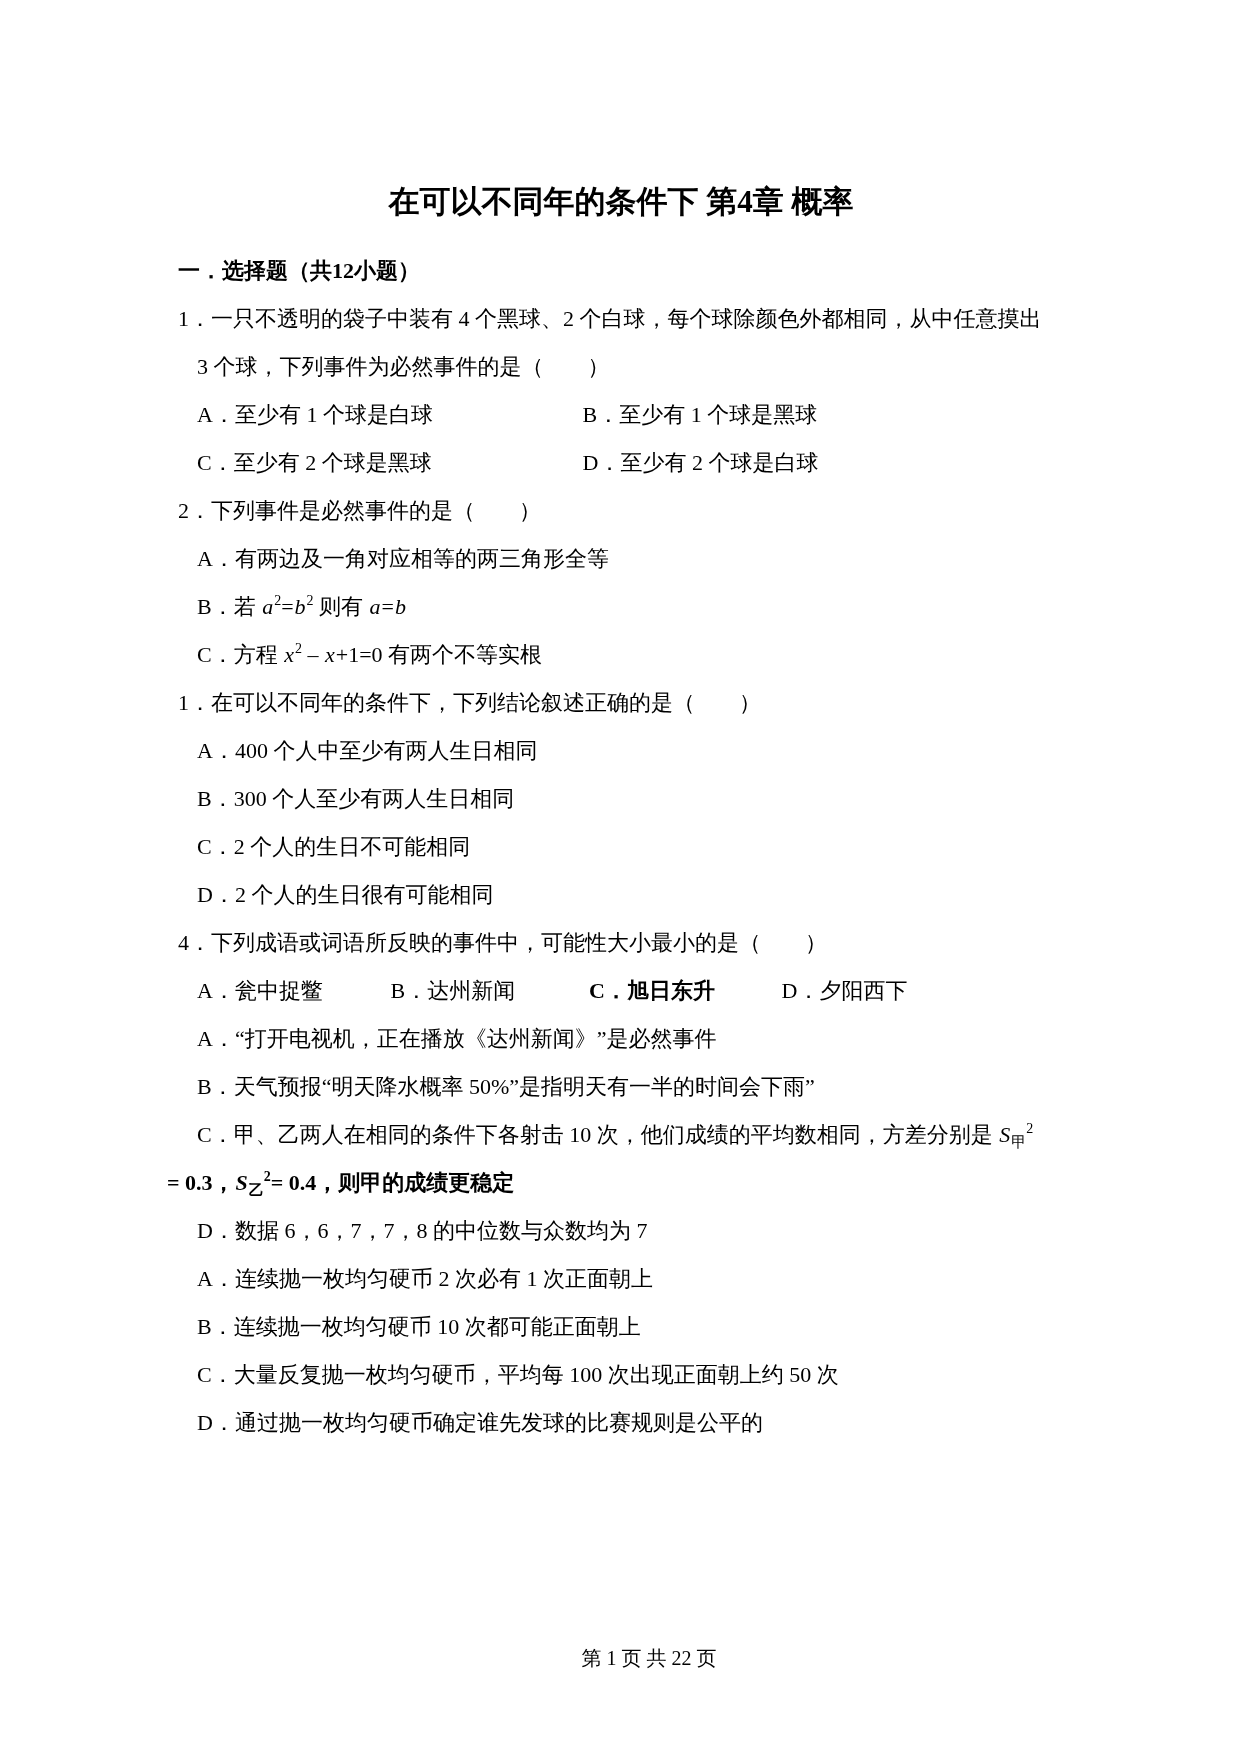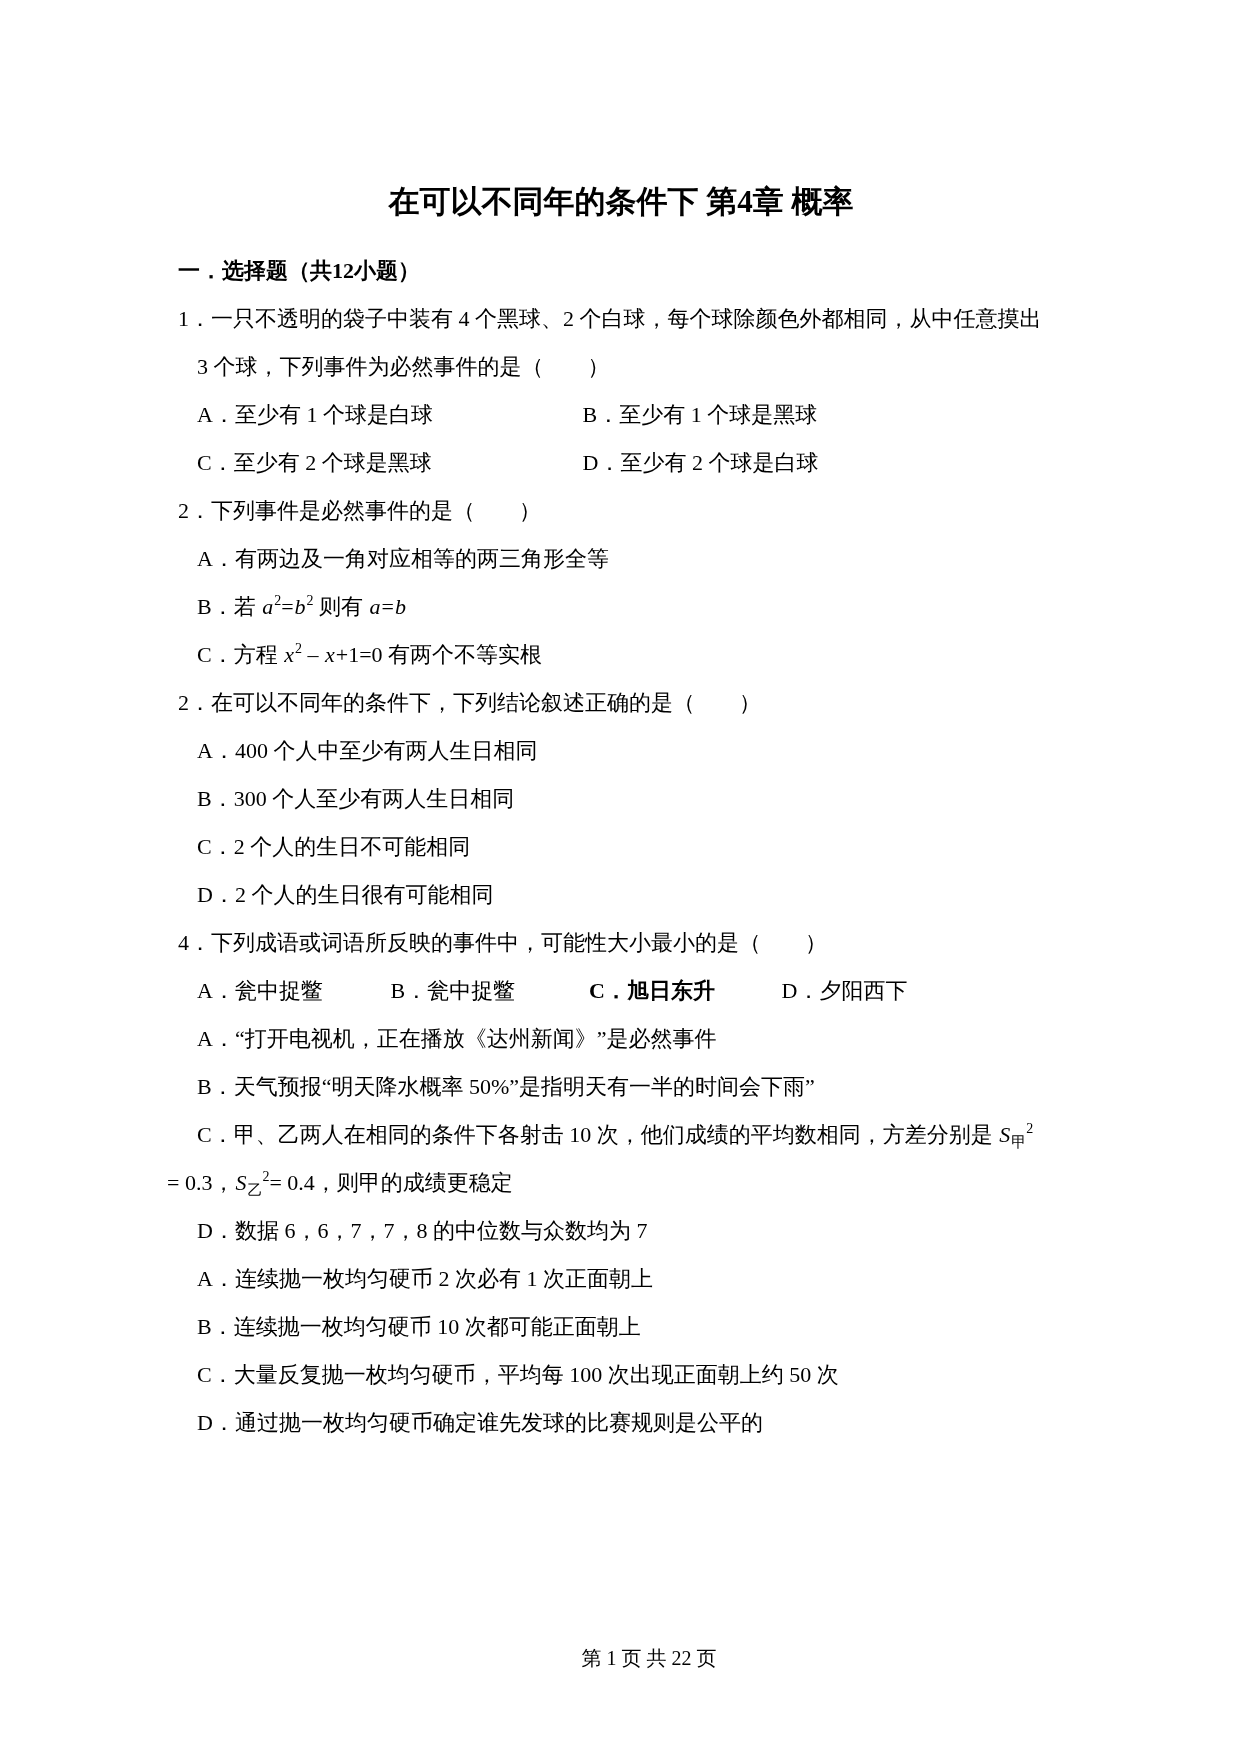--- a/index.html
+++ b/index.html
@@ -12,21 +12,21 @@
   .page { position:relative; width:1240px; height:1754px; overflow:hidden; background:#ffffff; }
   .content { position:absolute; left:178px; top:0; width:900px; padding-top:180px; }
   .doc-title {
     width:886px; text-align:center;
     font-size:31px; font-weight:bold; line-height:44px; margin:0;
     white-space:nowrap;
   }
   .section-heading { font-weight:bold; margin-top:23px; }
   .line { height:48px; line-height:48px; white-space:nowrap; }
   .indent { padding-left:19px; }
-  .hang { margin-left:-11px; }
+  .hang { margin-left:-11px;font-weight:bold; }
   .row2 .c1 { display:inline-block; width:380px; }
   .row4 .ca { display:inline-block; width:188px; }
   .row4 .cb { display:inline-block; width:193px; }
   .row4 .cc { display:inline-block; width:187px;font-weight:bold; }
   sup { font-size:14px; line-height:0; vertical-align:9px; }
   sub { font-size:15px; line-height:0; vertical-align:-5px; }
   .mvar { font-style:italic; font-family:"Liberation Serif","DejaVu Serif",serif; padding:0 1px; }
   .q6stem { height:78px; display:flex; align-items:center; white-space:nowrap; }
   .q6stem .inner { display:inline-block; line-height:normal; }
   .frac {
@@ -65,32 +65,32 @@
     </div>
 
     <div>
       <div class="line">2．下列事件是必然事件的是（　　）</div>
       <div class="line indent">A．有两边及一角对应相等的两三角形全等</div>
       <div class="line indent">B．若 <span class="mvar">a</span><sup>2</sup>=<span class="mvar">b</span><sup>2</sup> 则有 <span class="mvar">a</span>=<span class="mvar">b</span></div>
       <div class="line indent">C．方程 <span class="mvar">x</span><sup>2</sup> – <span class="mvar">x</span>+1=0 有两个不等实根</div>
     </div>
 
     <div>
-      <div class="line">2．在可以不同年的条件下，下列结论叙述正确的是（　　）</div>
+      <div class="line">1．在可以不同年的条件下，下列结论叙述正确的是（　　）</div>
       <div class="line indent">A．400 个人中至少有两人生日相同</div>
       <div class="line indent">B．300 个人至少有两人生日相同</div>
       <div class="line indent">C．2 个人的生日不可能相同</div>
       <div class="line indent">D．2 个人的生日很有可能相同</div>
     </div>
 
     <div>
       <div class="line">4．下列成语或词语所反映的事件中，可能性大小最小的是（　　）</div>
       <div class="line indent row4">
         <span class="ca">A．瓮中捉鳖</span>
-        <span class="cb">B．瓮中捉鳖</span>
+        <span class="cb">B．达州新闻</span>
         <span class="cc">C．旭日东升</span>
         <span>D．夕阳西下</span>
       </div>
     </div>
 
     <div>
       <div class="line indent">A．“打开电视机，正在播放《达州新闻》”是必然事件</div>
       <div class="line indent">B．天气预报“明天降水概率 50%”是指明天有一半的时间会下雨”</div>
       <div class="line indent">C．甲、乙两人在相同的条件下各射击 10 次，他们成绩的平均数相同，方差分别是 <span class="mvar">S</span><sub>甲</sub><sup>2</sup></div>
       <div class="line hang">= 0.3，<span class="mvar">S</span><sub>乙</sub><sup>2</sup>= 0.4，则甲的成绩更稳定</div>

